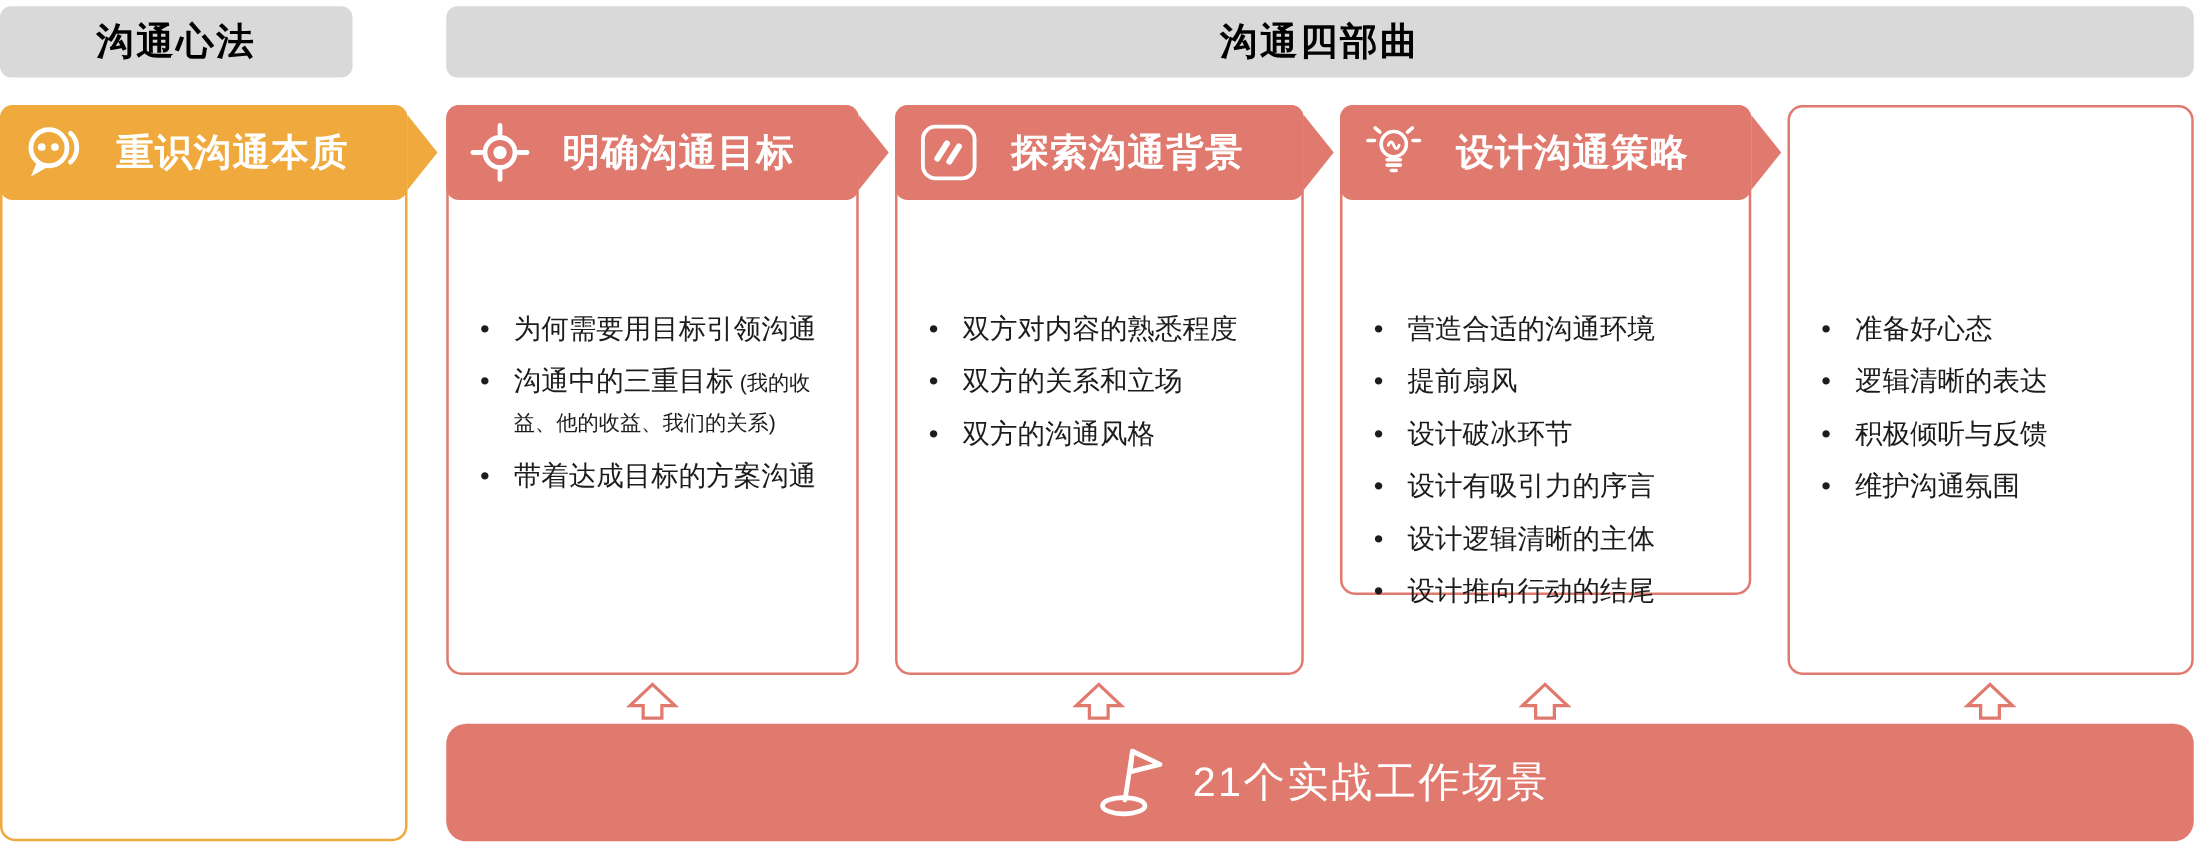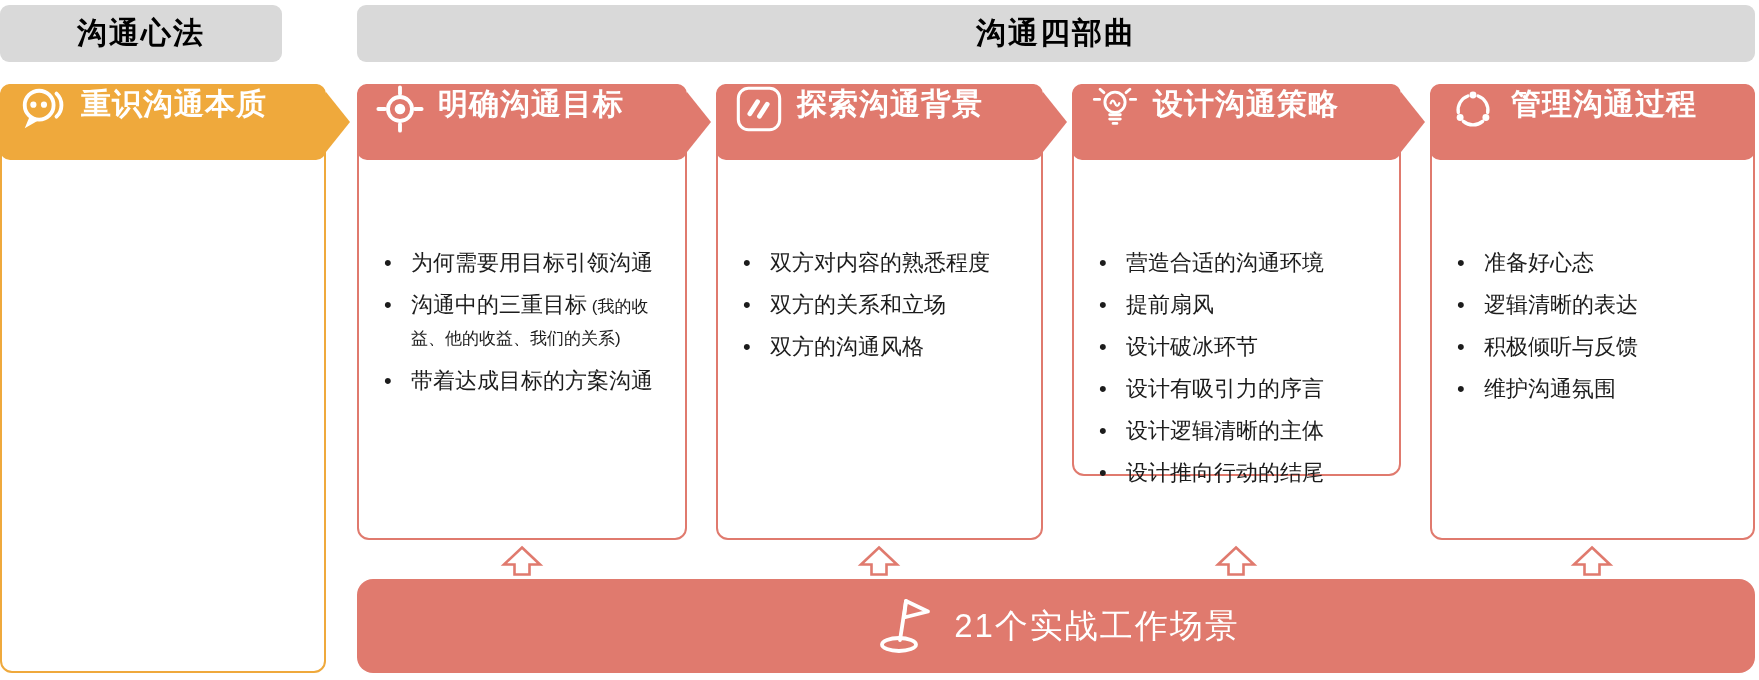--- a/index.html
+++ b/index.html
@@ -10,21 +10,21 @@
   .banner{position:absolute;top:5px;height:57px;background:var(--gray,#D9D9D9);
           border-radius:9px;display:flex;align-items:center;justify-content:center;}
   .banner-left{left:0;width:282px;}
   .banner-right{left:357px;width:1398px;justify-content:center;}
   .banner span{font-size:30px;font-weight:600;color:#000;letter-spacing:2px;}
 
   
   .column{position:absolute;top:84px;}
   .card{position:absolute;inset:0;background:#fff;border:2px solid var(--accent);border-radius:12px;}
   .chead{position:absolute;top:0;left:0;right:0;height:76px;background:var(--accent);
-         border-radius:10px;display:flex;gap:13px;padding:0 8px 0 18px;
+         border-radius:10px;display:flex;align-items:center;gap:25px;padding:0 8px 0 18px;
          color:#fff;box-sizing:border-box;}
   .chead h2{margin:0;font-size:30px;font-weight:700;color:#fff;letter-spacing:1px;white-space:nowrap;}
   .tip{position:absolute;left:100%;top:50%;transform:translateY(-50%);width:0;height:0;
        border-top:30px solid transparent;border-bottom:30px solid transparent;
        border-left:24px solid var(--accent);}
   .hicon{width:50px;height:50px;flex:0 0 50px;color:#fff;display:inline-flex;}
   .hicon svg{width:100%;height:100%;}
 
   .items{position:absolute;top:76px;left:24px;right:12px;margin:0;padding:88px 0 0 0;list-style:none;}
   .items li{position:relative;padding-left:30px;font-size:22px;line-height:30px;
@@ -131,33 +131,20 @@
         <li><span>提前扇风</span></li>
         <li><span>设计破冰环节</span></li>
         <li><span>设计有吸引力的序言</span></li>
         <li><span>设计逻辑清晰的主体</span></li>
         <li><span>设计推向行动的结尾</span></li>
       </ul>
   </section>
 
   <section class="column" style="left: 1430px; width: 325px; height: 456px; --accent: #E07A6E;">
     <div class="card"></div>
-    <header class="chead">
-      <span class="hicon">
-          <svg viewBox="0 0 52 52" fill="none">
-            <path d="M35.96 38.87 A15.5 15.5 0 0 1 16.04 38.87" stroke="currentColor" stroke-width="3.5" stroke-linecap="round"></path>
-            <path d="M10.74 29.69 A15.5 15.5 0 0 1 20.7 12.44" stroke="currentColor" stroke-width="3.5" stroke-linecap="round"></path>
-            <path d="M31.3 12.44 A15.5 15.5 0 0 1 41.26 29.69" stroke="currentColor" stroke-width="3.5" stroke-linecap="round"></path>
-            <circle cx="26" cy="11.5" r="3.6" fill="currentColor"></circle>
-            <circle cx="12.6" cy="34.75" r="3.6" fill="currentColor"></circle>
-            <circle cx="39.4" cy="34.75" r="3.6" fill="currentColor"></circle>
-          </svg>
-        </span>
-      <h2>管理沟通过程</h2>
-    </header>
     <ul class="items">
         <li><span>准备好心态</span></li>
         <li><span>逻辑清晰的表达</span></li>
         <li><span>积极倾听与反馈</span></li>
         <li><span>维护沟通氛围</span></li>
       </ul>
   </section>
 
   <div class="up-arrow" style="left:500px"><svg viewBox="0 0 44 32" fill="none">
         <polygon points="22,2.5 40,19.5 29.5,19.5 29.5,29.5 14.5,29.5 14.5,19.5 4,19.5" fill="#ffffff" stroke="currentColor" stroke-width="2.6" stroke-linejoin="miter"></polygon>

